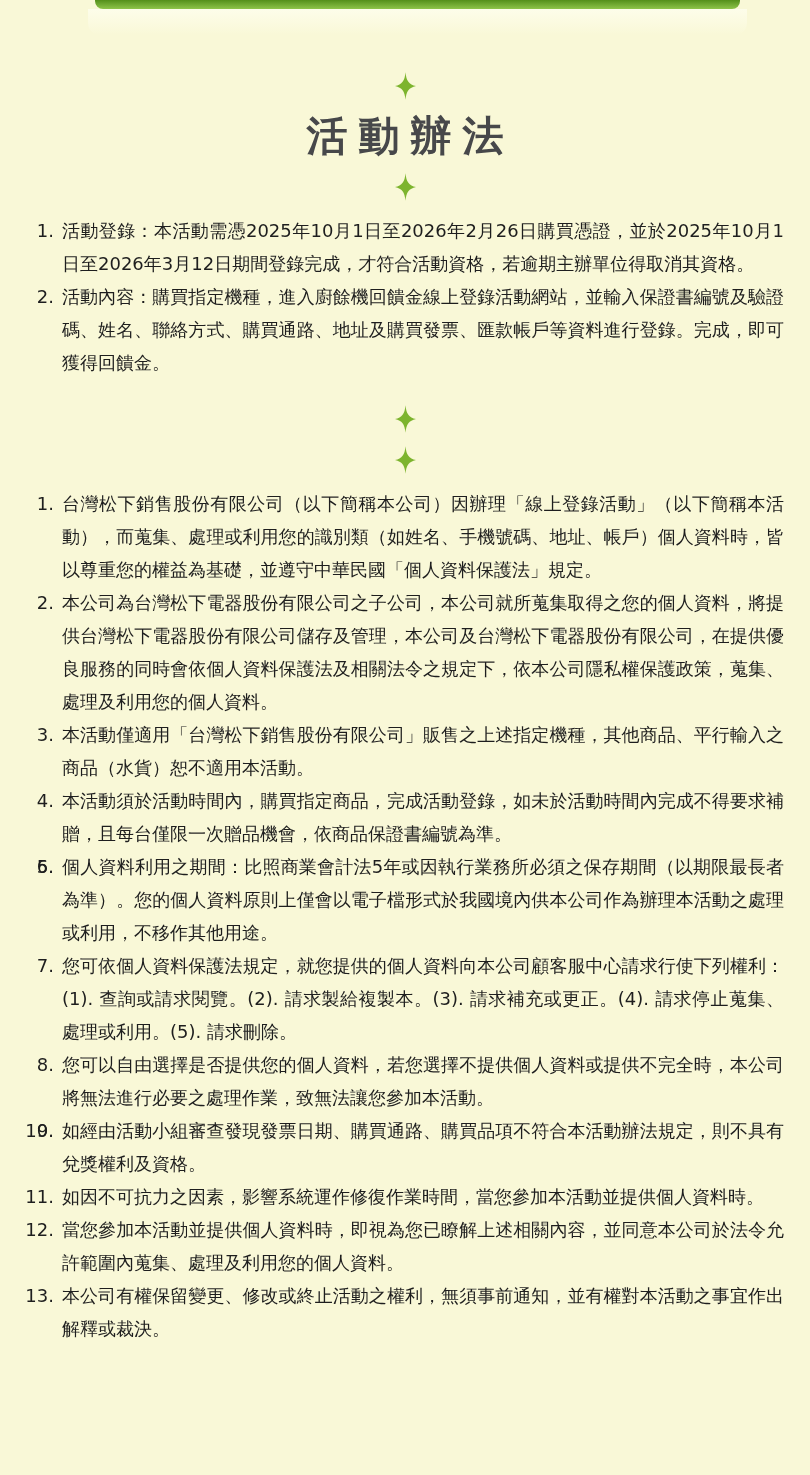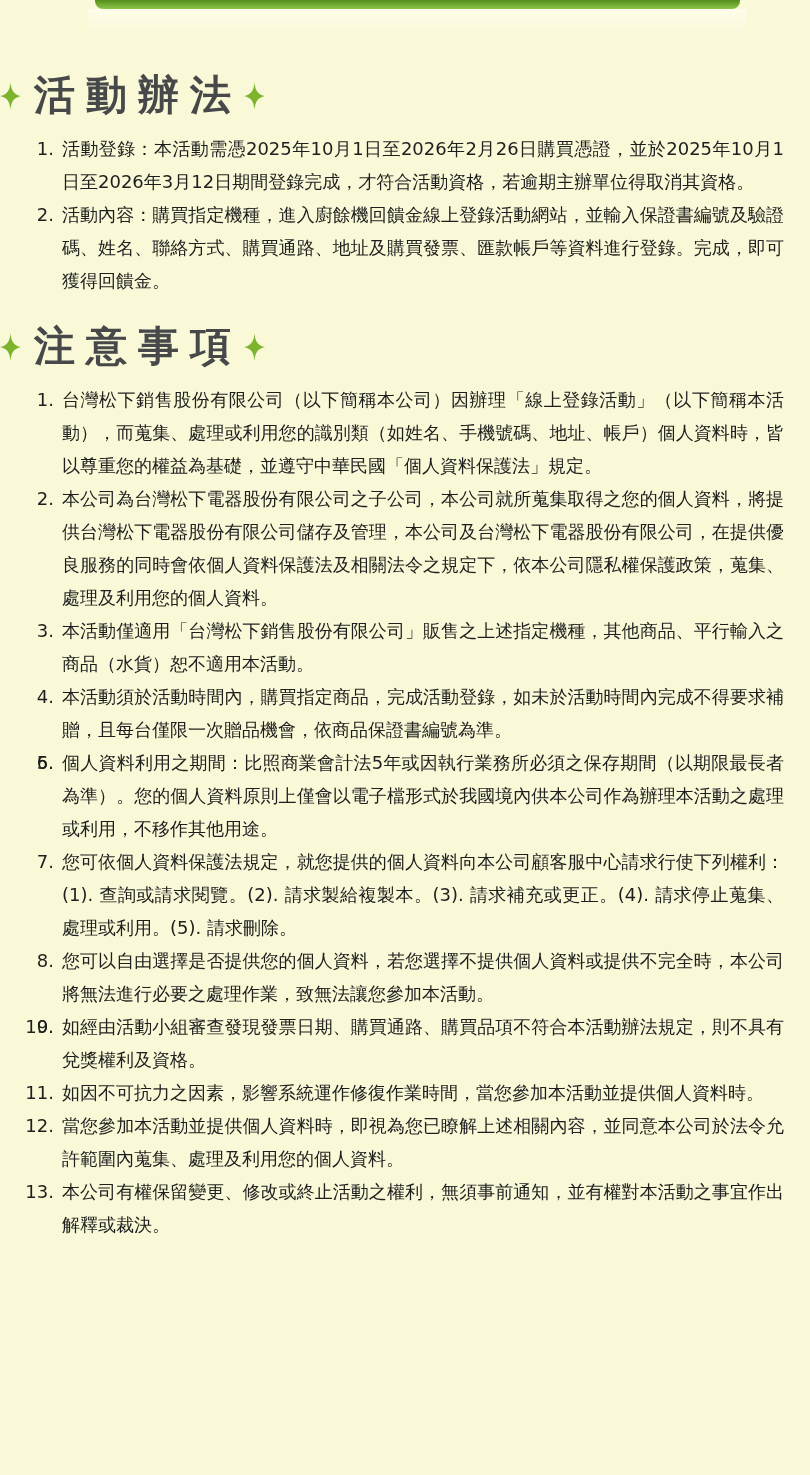--- a/index.html
+++ b/index.html
@@ -25,25 +25,26 @@
     background:linear-gradient(to bottom,var(--bar-dark),var(--bar-light));
     border-radius:0 0 8px 8px;
   }
   .top-glow{
     position:absolute;left:88px;top:9px;width:659px;height:26px;
     background:linear-gradient(to bottom,var(--glow),rgba(253,253,234,0));
     border-radius:0 0 12px 12px;
   }
   main{position:relative;}
   .section-title{
-    display:flex;justify-content:flex-start;align-items:center;gap:13px;
+    display:flex;justify-content:flex-end;align-items:center;gap:13px;
     margin:72px 0 13px 0;
     font-family:"DejaVu Serif","Liberation Serif",serif;
     font-weight:700;font-size:41px;line-height:47px;
     color:var(--title);
+    flex-direction:column;
   }
   .section + .section .section-title{margin-top:26px;}
   .title-text{letter-spacing:11px;margin-right:-11px;}
   .sparkle{width:21px;height:28px;flex:0 0 auto;}
   .sparkle path{fill:var(--accent);}
   .list{margin:0;padding:0;list-style:none;}
   .item{
     position:relative;
     padding-left:62px;margin-right:26px;
     font-size:18px;line-height:33px;
@@ -76,21 +77,20 @@
           <li class="item"><span class="num">1.</span><span class="txt">活動登錄：本活動需憑2025年10月1日至2026年2月26日購買憑證，並於2025年10月1日至2026年3月12日期間登錄完成，才符合活動資格，若逾期主辦單位得取消其資格。</span></li>
           <li class="item"><span class="num">2.</span><span class="txt">活動內容：購買指定機種，進入廚餘機回饋金線上登錄活動網站，並輸入保證書編號及驗證碼、姓名、聯絡方式、購買通路、地址及購買發票、匯款帳戶等資料進行登錄。完成，即可獲得回饋金。</span></li>
         </ol>
   </section>
 
   <section class="section">
     <h2 class="section-title">
       <svg class="sparkle" viewBox="0 0 100 132" aria-hidden="true">
         <path d="M50 0 C54 42 66 58 100 66 C66 74 54 90 50 132 C46 90 34 74 0 66 C34 58 46 42 50 0 Z"></path>
       </svg>
-      <span class="title-text">注意事項</span>
       <svg class="sparkle" viewBox="0 0 100 132" aria-hidden="true">
         <path d="M50 0 C54 42 66 58 100 66 C66 74 54 90 50 132 C46 90 34 74 0 66 C34 58 46 42 50 0 Z"></path>
       </svg>
     </h2>
     <ol class="list">
           <li class="item"><span class="num">1.</span><span class="txt">台灣松下銷售股份有限公司（以下簡稱本公司）因辦理「線上登錄活動」（以下簡稱本活動），而蒐集、處理或利用您的識別類（如姓名、手機號碼、地址、帳戶）個人資料時，皆以尊重您的權益為基礎，並遵守中華民國「個人資料保護法」規定。</span></li>
           <li class="item"><span class="num">2.</span><span class="txt">本公司為台灣松下電器股份有限公司之子公司，本公司就所蒐集取得之您的個人資料，將提供台灣松下電器股份有限公司儲存及管理，本公司及台灣松下電器股份有限公司，在提供優良服務的同時會依個人資料保護法及相關法令之規定下，依本公司隱私權保護政策，蒐集、處理及利用您的個人資料。</span></li>
           <li class="item"><span class="num">3.</span><span class="txt">本活動僅適用「台灣松下銷售股份有限公司」販售之上述指定機種，其他商品、平行輸入之商品（水貨）恕不適用本活動。</span></li>
           <li class="item"><span class="num">4.</span><span class="txt">本活動須於活動時間內，購買指定商品，完成活動登錄，如未於活動時間內完成不得要求補贈，且每台僅限一次贈品機會，依商品保證書編號為準。</span></li>
           <li class="item"><span class="num">5.</span></li>

